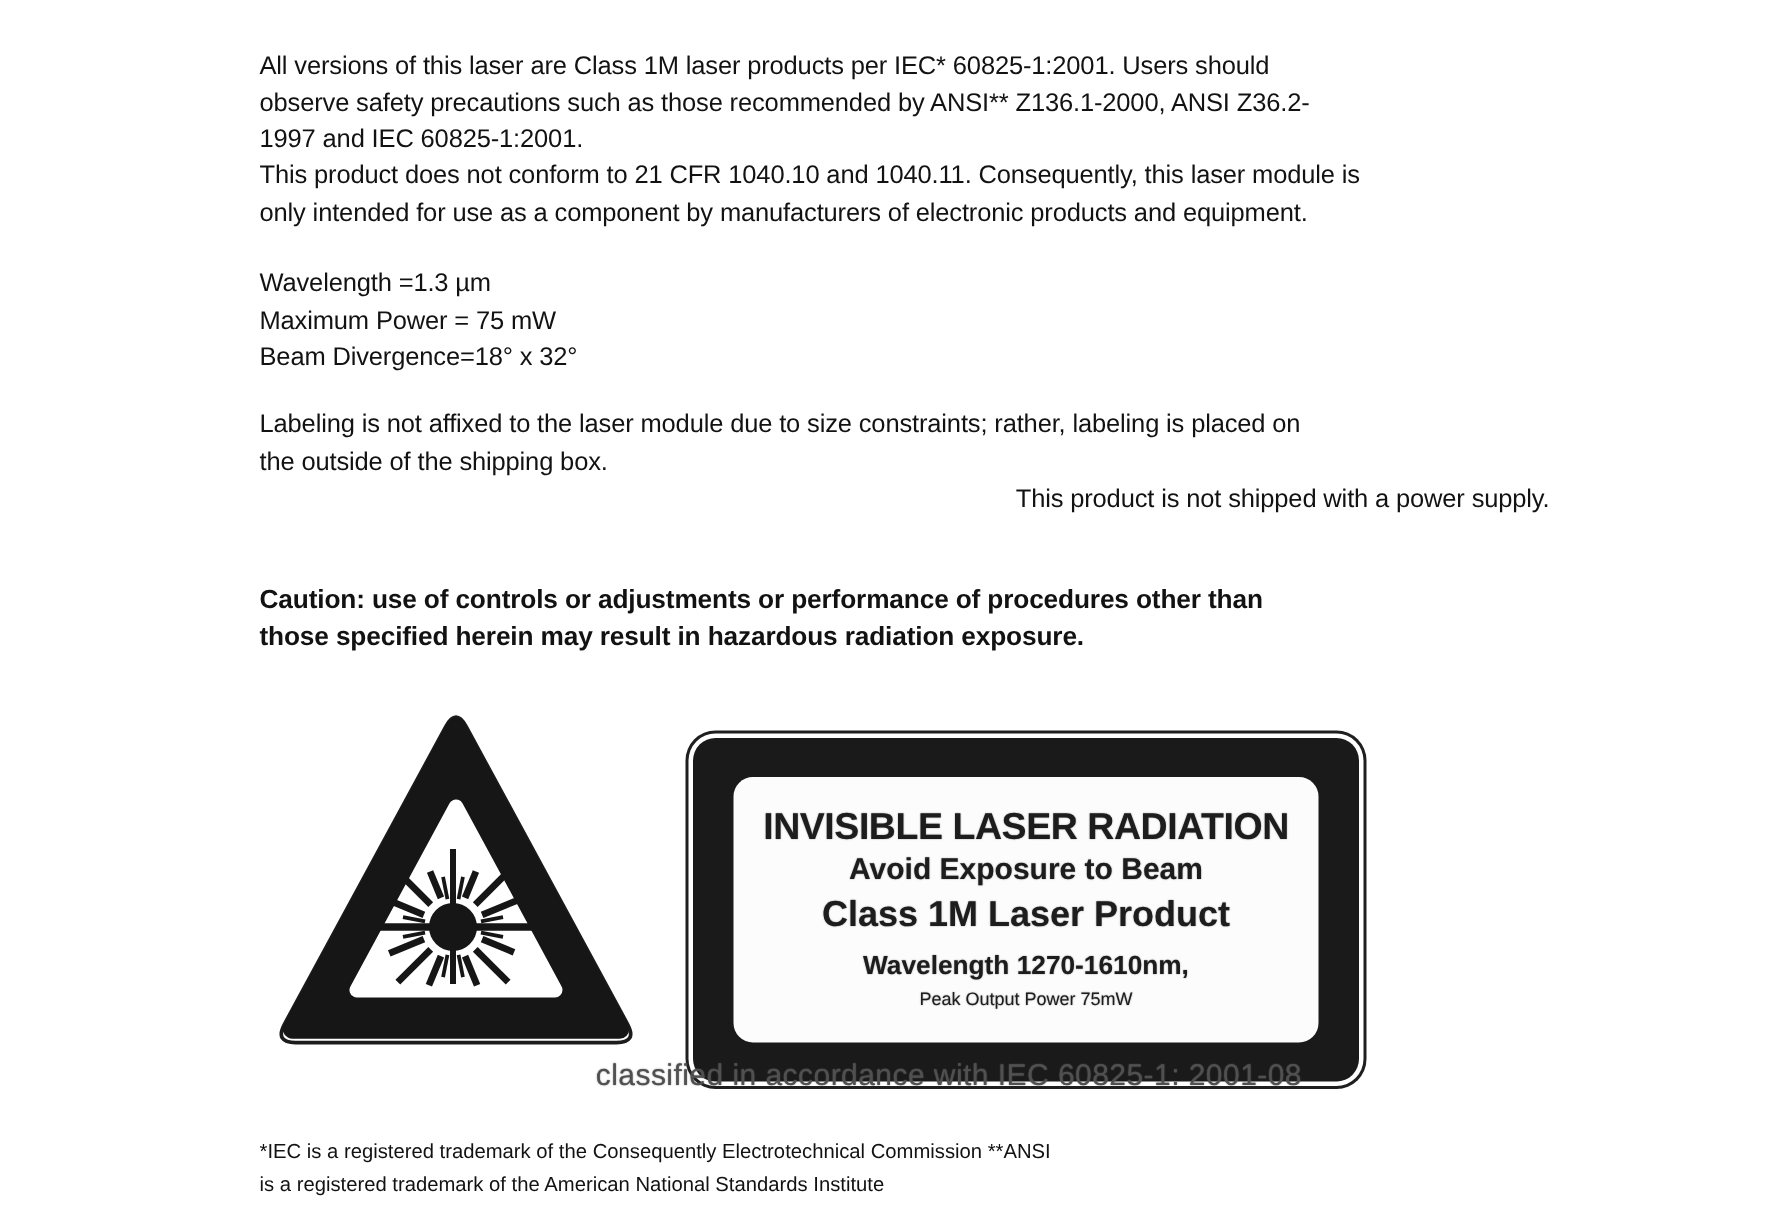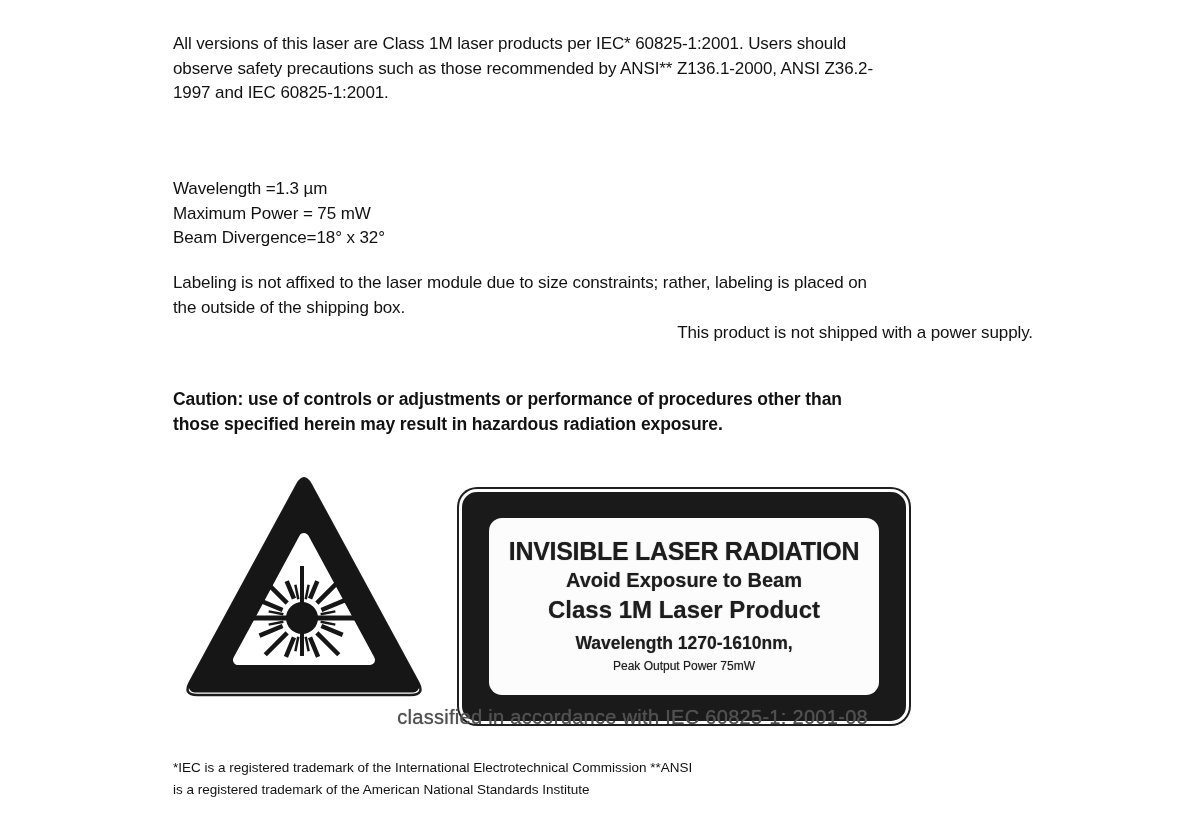--- a/index.html
+++ b/index.html
@@ -86,20 +86,22 @@
 </style>
 </head>
 <body>
 
 <div class="page">
 
   <p class="body-para p1 prewrap">All versions of this laser are Class 1M laser products per IEC* 60825-1:2001. Users should
 observe safety precautions such as those recommended by ANSI** Z136.1-2000, ANSI Z36.2-
 1997 and IEC 60825-1:2001.</p>
 
+  <p class="body-para p2 prewrap">This product does not conform to 21 CFR 1040.10 and 1040.11. Consequently, this laser module is
+only intended for use as a component by manufacturers of electronic products and equipment.</p>
 
   <p class="body-para specs prewrap">Wavelength =1.3 µm
 Maximum Power = 75 mW
 Beam Divergence=18° x 32°</p>
 
   <p class="body-para p4 prewrap">Labeling is not affixed to the laser module due to size constraints; rather, labeling is placed on
 the outside of the shipping box.</p>
 
   <p class="body-para p5 prewrap">This product is not shipped with a power supply.</p>
 
@@ -150,16 +152,16 @@
       <div class="lbl-l1">INVISIBLE LASER RADIATION</div>
       <div class="lbl-l2">Avoid Exposure to Beam</div>
       <div class="lbl-l3">Class 1M Laser Product</div>
       <div class="lbl-l4">Wavelength 1270-1610nm,</div>
       <div class="lbl-l5">Peak Output Power 75mW</div>
     </div>
   </div>
 
   <div class="label-caption">classified in accordance with IEC 60825-1: 2001-08</div>
 
-  <p class="footnote prewrap">*IEC is a registered trademark of the International Electrotechnical Commission **ANSI
+  <p class="footnote prewrap">*IEC is a registered trademark of the Consequently Electrotechnical Commission **ANSI
 is a registered trademark of the American National Standards Institute</p>
 
 </div>
 
 </body></html>

